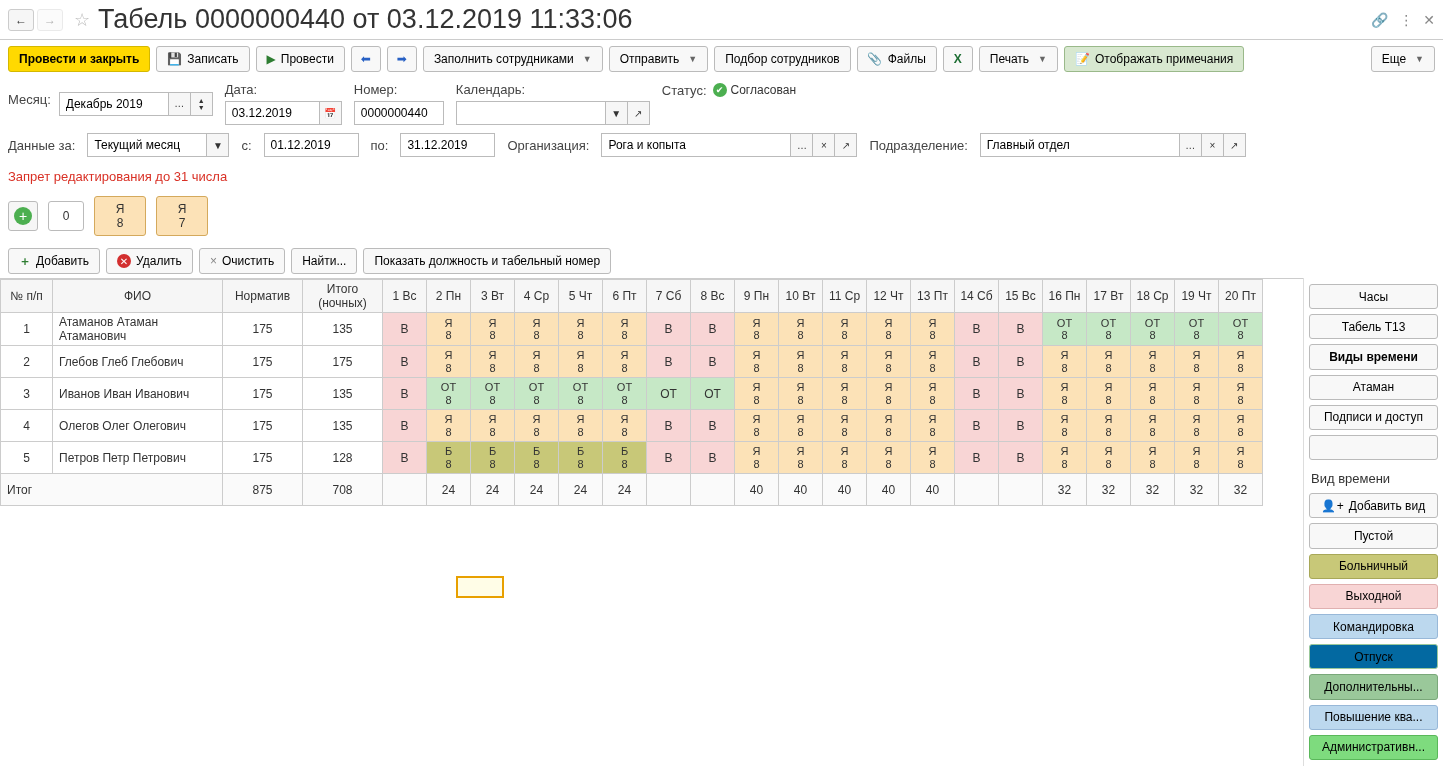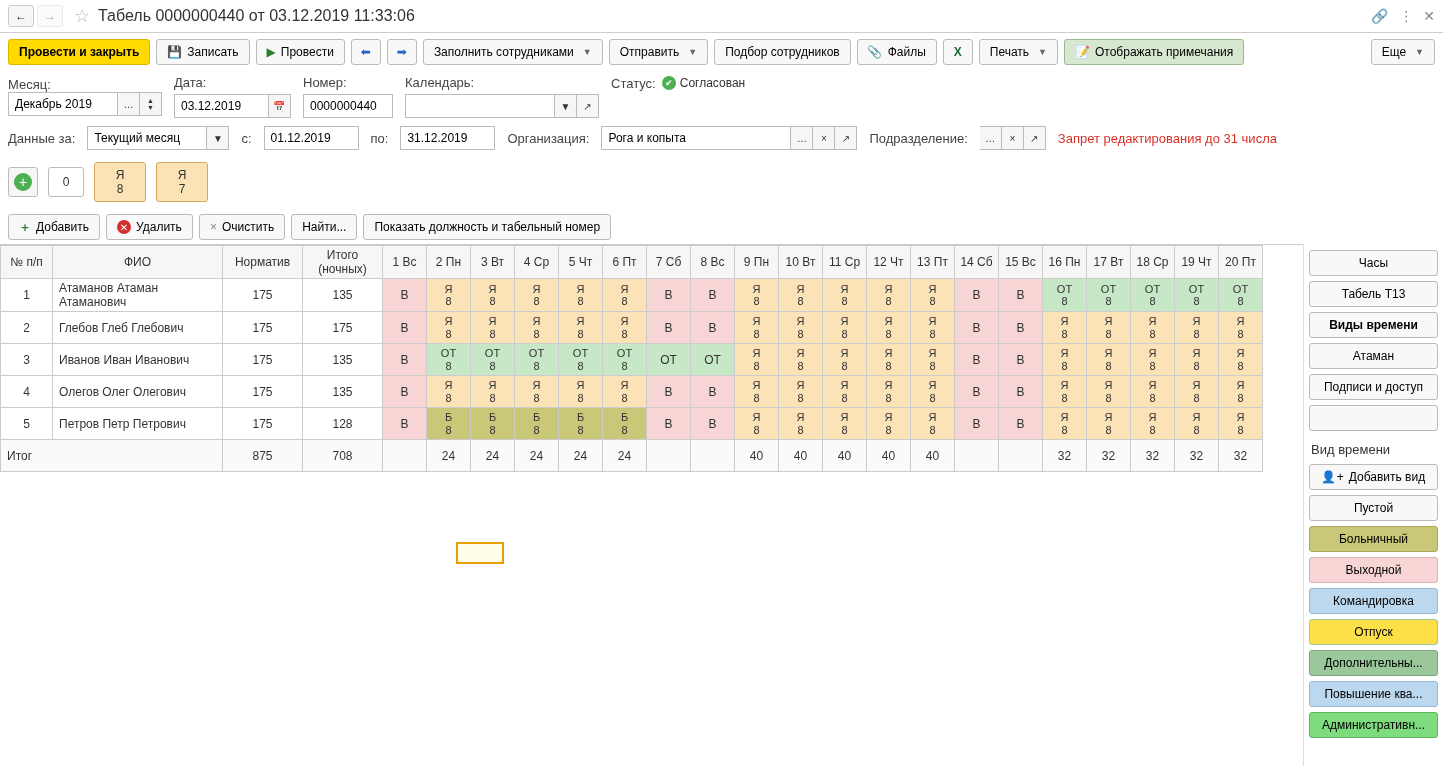--- a/index.html
+++ b/index.html
@@ -1,21 +1,21 @@
 <!DOCTYPE html>
 <html><head>
 <meta charset="utf-8">
 <style>
 *{box-sizing:border-box;margin:0;padding:0;font-family:Arial,sans-serif;font-size:12px}
 body{background:#fff;color:#333;overflow:hidden}
 .app{display:flex;flex-direction:column;height:766px;width:1443px}
 .titlebar{display:flex;align-items:center;padding:4px 8px;border-bottom:1px solid #ccc}
 .titlebar .navbtn{width:26px;height:22px;border:1px solid #ccc;background:#f6f6f6;border-radius:3px;margin-right:3px;display:flex;align-items:center;justify-content:center;cursor:pointer}
 .titlebar .star{width:24px;height:24px;margin:0 4px;color:#bbb;font-size:18px;display:flex;align-items:center;justify-content:center;cursor:pointer}
-.titlebar .title{font-size:16px;font-weight:400;color:#333}
+.titlebar .title{font-size:27px;font-weight:400;color:#333}
 .titlebar .win-controls{margin-left:auto;display:flex;align-items:center;gap:10px;color:#888}
 .titlebar .win-controls span{cursor:pointer;font-size:14px}
 
 .tabs{display:flex;padding:6px 10px;gap:22px}
 .tabs .tab{color:#1a73c7;cursor:pointer;border-bottom:1px dashed #1a73c7;padding:2px 0;font-size:13px}
 .tabs .tab.active{color:#333;border-bottom:2px solid #555}
 
 .toolbar{display:flex;align-items:center;padding:6px 8px;gap:6px;flex-wrap:wrap}
 .btn{height:26px;padding:0 10px;border:1px solid #bbb;background:#f8f8f8;border-radius:3px;cursor:pointer;display:inline-flex;align-items:center;gap:5px;white-space:nowrap}
 .btn.primary{background:#ffd900;border-color:#d4b800;font-weight:bold}
@@ -56,21 +56,21 @@
 .c-B{background:#c8c878}
 .cell-2l{line-height:1.1;font-size:11px}
 .sel-cell{border:2px solid #e8a000!important;background:#fffde7}
 
 .sidepanel{width:140px;border-left:1px solid #ddd;padding:6px 5px;display:flex;flex-direction:column;gap:5px}
 .sidepanel .btn{width:100%;justify-content:center;font-size:12px}
 .sidepanel .heading{font-size:13px;color:#333;padding:6px 2px 2px}
 .sp-sick{background:#c8c878;border-color:#a8a858}
 .sp-holiday{background:#f8d5d5;border-color:#e0b0b0}
 .sp-trip{background:#bcd8ee;border-color:#98b8d8}
-.sp-vac{background:#fde047;border-color:#9ac89a}
+.sp-vac{background:#0369a1;border-color:#9ac89a}
 .sp-extra{background:#9ac89a;border-color:#7aa87a}
 .sp-upskill{background:#bcd8ee;border-color:#98b8d8}
 .sp-admin{background:#7edb7e;border-color:#5ab85a}
 </style>
 </head>
 <body>
 
 <div class="app">
   <div class="titlebar">
     <div class="navbtn">←</div>
@@ -125,21 +125,21 @@
         <span>📝</span>
         <span>Отображать примечания</span>
       </button>
     <button class="btn toolbar-right">
         <span>Еще</span>
         <span class="dd">▼</span>
       </button>
   </div>
 
   <div class="formrow">
-    <div style="display:flex;flex-direction:column;gap:0">
+    <div style="display:flex;flex-direction:row;gap:8px">
       <label>Месяц:</label>
       <div class="field">
           <input style="width: 110px;" value="Декабрь 2019">
           <div class="minibtn">…</div>
           <div class="minibtn" style="flex-direction:column;font-size:7px;line-height:1">▲<br>▼</div>
         </div>
     </div>
     <div style="display:flex;flex-direction:column;gap:4px">
       <label>Дата:</label>
       <div class="field">
@@ -183,20 +183,21 @@
       </div>
     <label>Организация:</label>
     <div class="field">
         <input style="width: 190px;" value="Рога и копыта">
         <div class="minibtn">…</div>
         <div class="minibtn">×</div>
         <div class="minibtn">↗</div>
       </div>
     <label>Подразделение:</label>
     <div class="field">
+        <input style="width: 200px;" value="Главный отдел">
         <div class="minibtn">…</div>
         <div class="minibtn">×</div>
         <div class="minibtn">↗</div>
       </div>
     <span class="redline">Запрет редактирования до 31 числа</span>
   </div>
 
   <div class="countrow">
     <div class="add-circle">
         <div class="plus">+</div>

